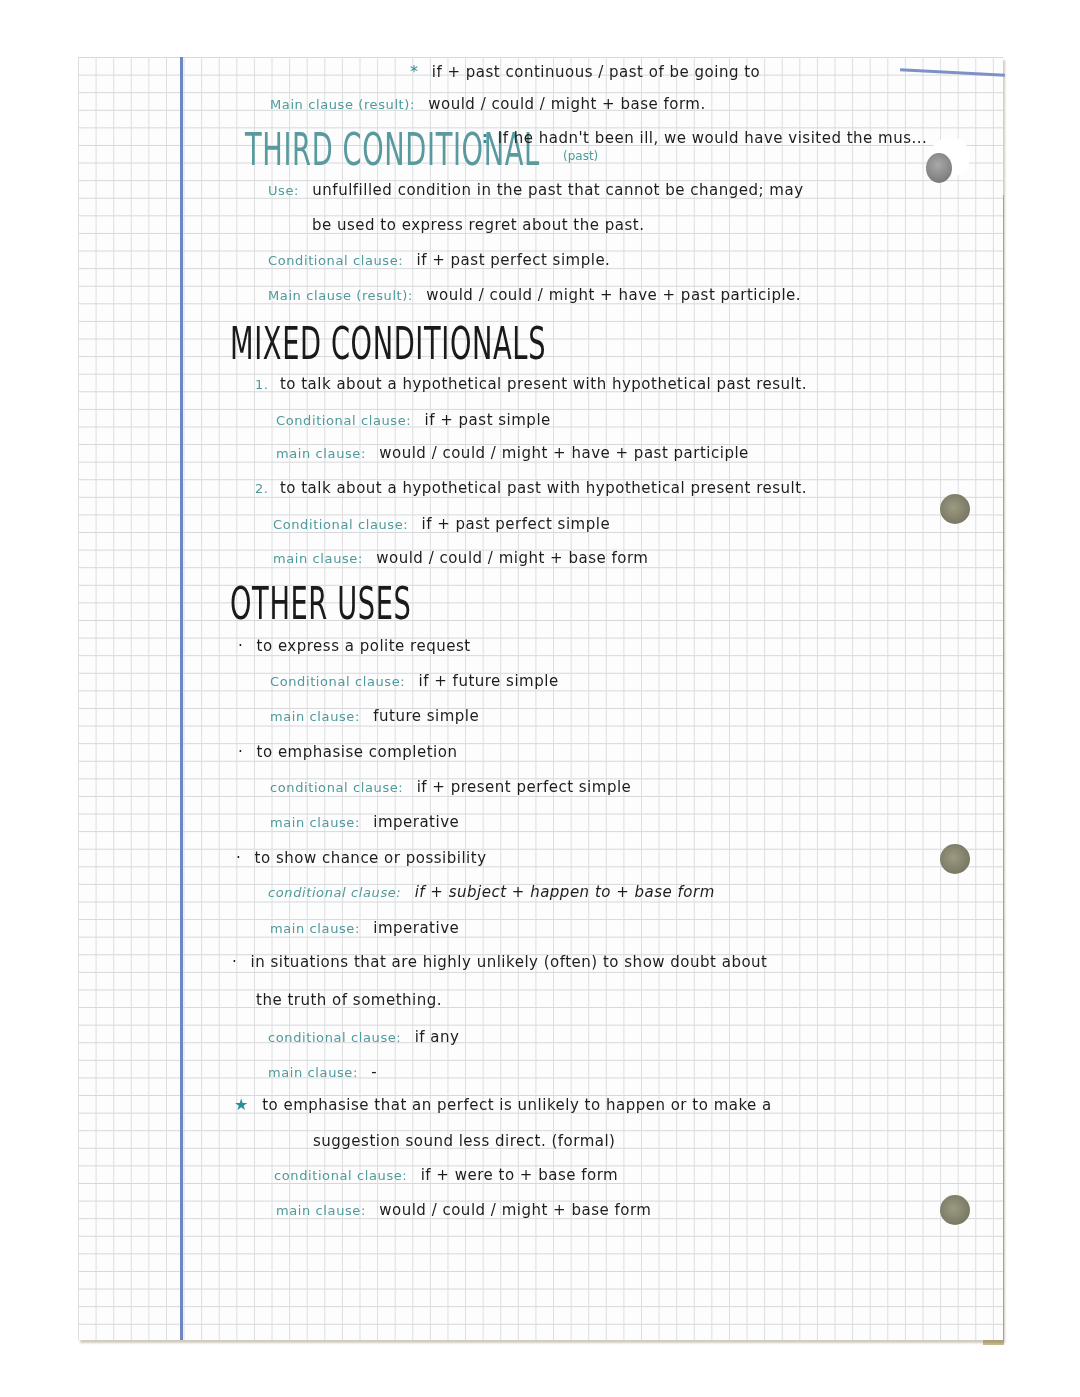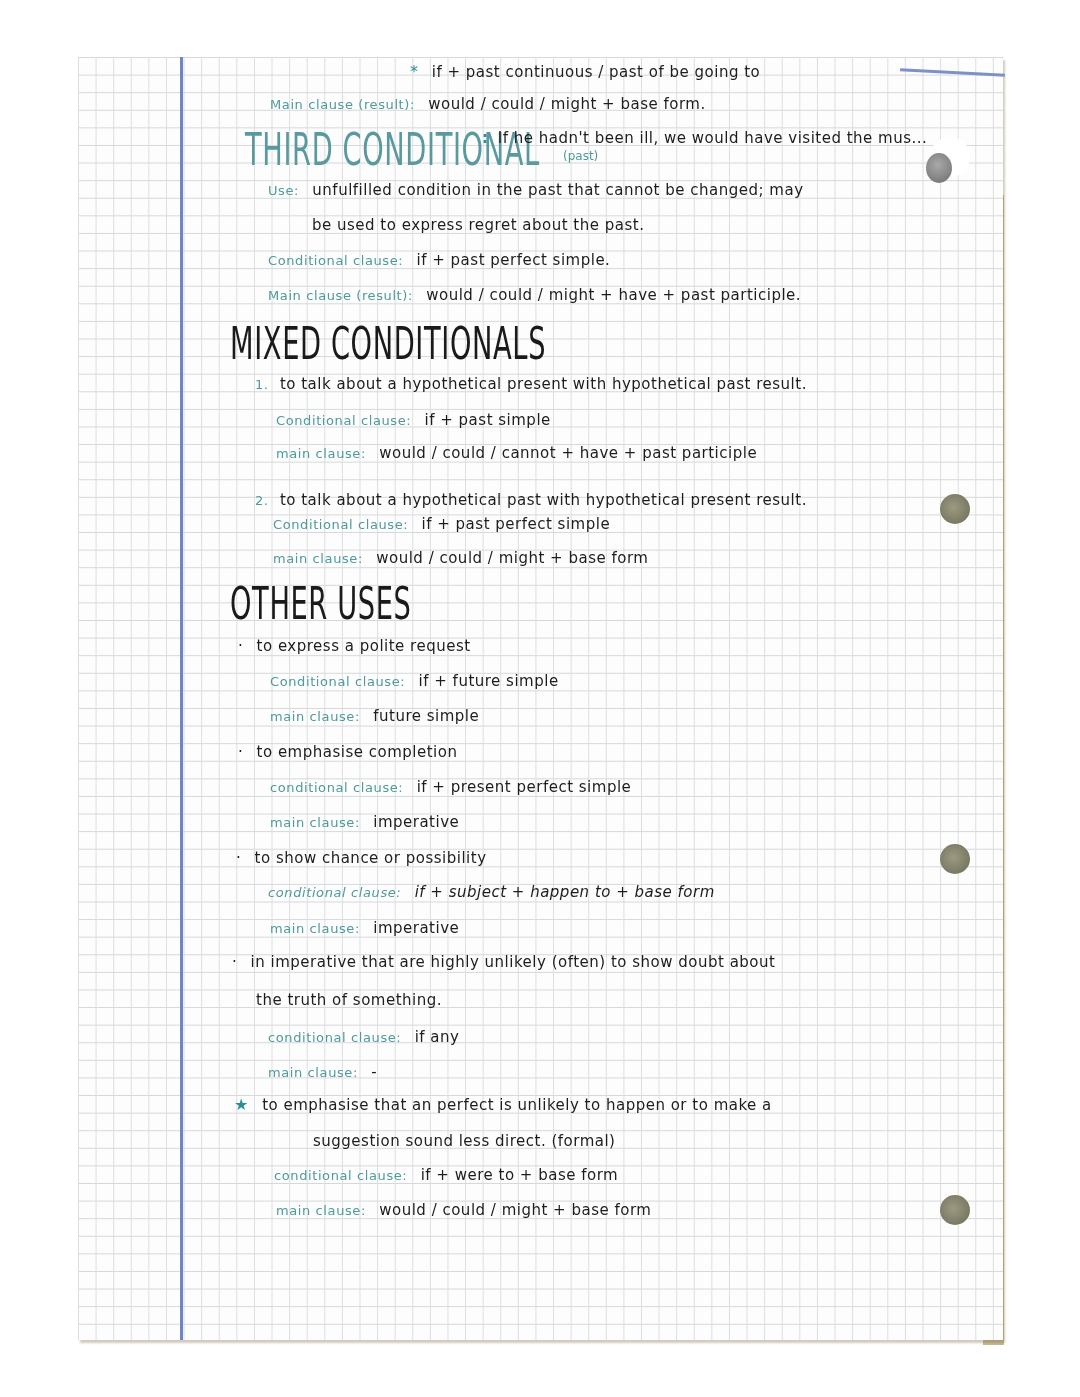--- a/index.html
+++ b/index.html
@@ -80,24 +80,24 @@
 <div class="line" style="left:255px; top:375px;">
   <span class="lbl" style="margin-right:6px;">1.</span>
   <span>to talk about a hypothetical present with hypothetical past result.</span>
 </div>
 <div class="line" style="left:276px; top:411px;">
   <span class="lbl">Conditional clause:</span>
   <span>if + past simple</span>
 </div>
 <div class="line" style="left:276px; top:444px;">
   <span class="lbl">main clause:</span>
-  <span>would / could / cannot + have + past participle</span>
+  <span>would / could / might + have + past participle</span>
 </div>
 
-<div class="line" style="left:255px; top:491px;">
+<div class="line" style="left:255px; top:479px;">
   <span class="lbl" style="margin-right:6px;">2.</span>
   <span>to talk about a hypothetical past with hypothetical present result.</span>
 </div>
 <div class="line" style="left:273px; top:515px;">
   <span class="lbl">Conditional clause:</span>
   <span>if + past perfect simple</span>
 </div>
 <div class="line" style="left:273px; top:549px;">
   <span class="lbl">main clause:</span>
   <span>would / could / might + base form</span>
@@ -139,21 +139,21 @@
   <span class="lbl">conditional clause:</span>
   <span>if + subject + happen to + base form</span>
 </div>
 <div class="line" style="left:270px; top:919px;">
   <span class="lbl">main clause:</span>
   <span>imperative</span>
 </div>
 
 <div class="line" style="left:232px; top:953px;">
   <span style="margin-right:8px;">·</span>
-  <span>in imperative that are highly unlikely (often) to show doubt about</span>
+  <span>in situations that are highly unlikely (often) to show doubt about</span>
 </div>
 <div class="line" style="left:256px; top:991px;">the truth of something.</div>
 <div class="line" style="left:268px; top:1028px;">
   <span class="lbl">conditional clause:</span>
   <span>if any</span>
 </div>
 <div class="line" style="left:268px; top:1063px;">
   <span class="lbl">main clause:</span>
   <span>-</span>
 </div>

